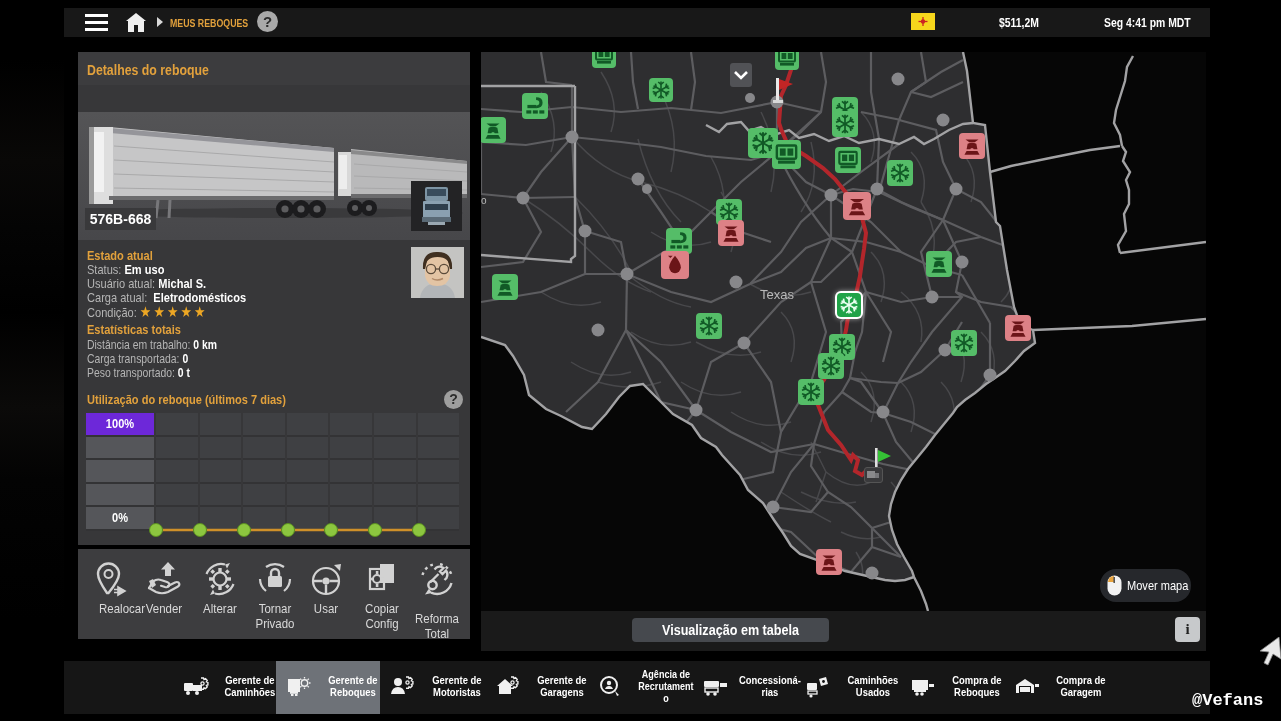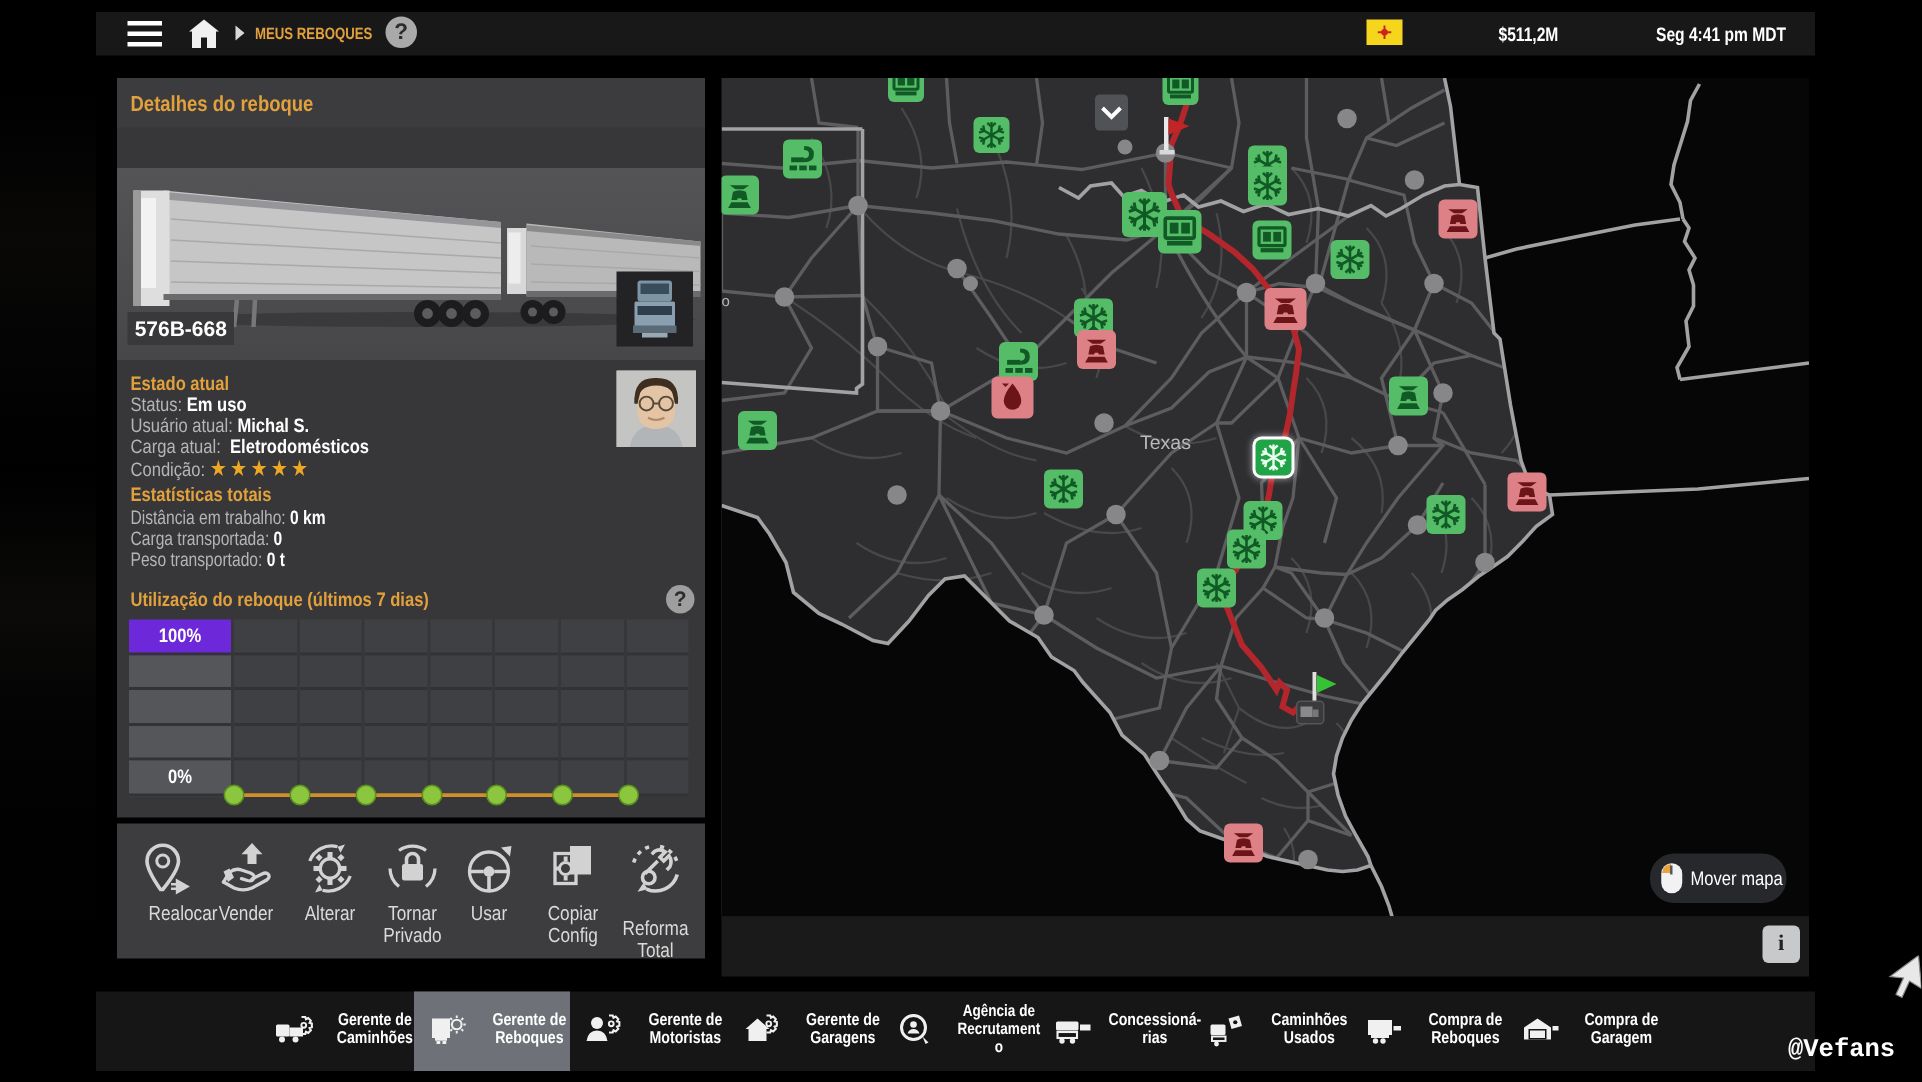--- a/index.html
+++ b/index.html
@@ -1032,20 +1032,23 @@
     <svg class="abs" style="left:7px;top:6px" width="15" height="21" viewBox="0 0 15 21">
       <rect x="0.5" y="0.5" width="14" height="20" rx="7" fill="#f2f2f2"></rect>
       <path d="M1 7 L7 7 L7 1 Q1.5 1.5 1 7 Z" fill="#e8a33c"></path>
       <rect x="6.4" y="2" width="1.6" height="6" fill="#555"></rect>
     </svg>
     <span class="abs sx" style="left:27px;top:9px;color:#fff;font-size:13px;">Mover mapa</span>
   </div>
 </div>
 
 <div class="abs" id="btnrow">
+  <div class="abs" style="left:151px;top:7px;width:197px;height:24px;background:#46494e;border-radius:4px;">
+      <div style="transform:scaleX(.9);transform-origin:50% 0;color:#fff;font-weight:bold;font-size:14px;text-align:center;line-height:24px;">Visualização em tabela</div>
+    </div>
   <div class="abs" style="left:694px;top:6px;width:25px;height:25px;background:#c7c9cb;border-radius:4px;color:#222;font-weight:bold;font-size:15px;text-align:center;line-height:25px;font-family:'Liberation Serif',serif;">i</div>
 </div>
 <div class="abs" id="taskbar">
     <div class="abs" style="left:119px;top:0;width:26px;height:53px;">
       <svg width="26" height="24" viewBox="0 0 26 24" style="position:absolute;left:0;top:14px">
         <rect x="1" y="8" width="9" height="8" rx="1" fill="#f0f0f0"></rect>
         <rect x="10" y="10" width="9" height="6" fill="#f0f0f0"></rect>
         <circle cx="5" cy="18" r="2" fill="#f0f0f0"></circle>
         <circle cx="14" cy="18" r="2" fill="#f0f0f0"></circle>
         <path d="M18 3 l2.5 0 .5 1.5 1.5-.8 1.7 1.7-.8 1.5 1.5.5 0 2.5-1.5.5 .8 1.5-1.7 1.7-1.5-.8-.5 1.5-2.5 0" fill="none" stroke="#f0f0f0" stroke-width="1.4"></path>

